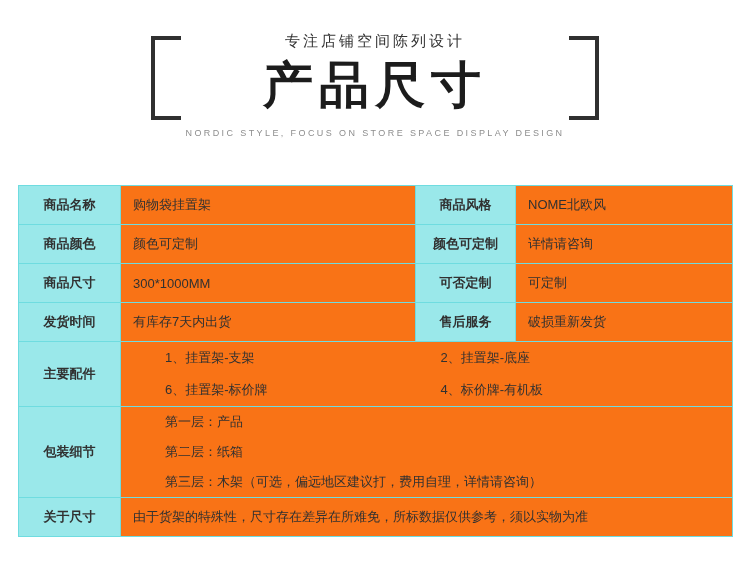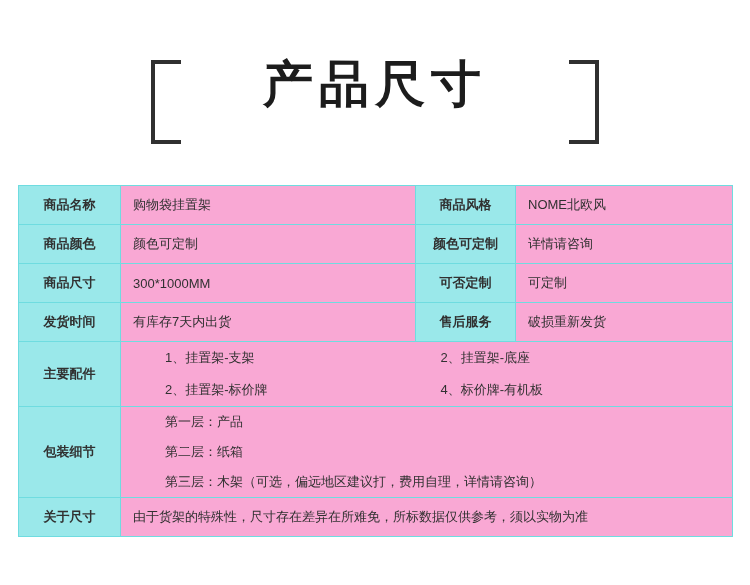--- a/index.html
+++ b/index.html
@@ -101,21 +101,21 @@
     vertical-align: middle;
   }
   td.label {
     background: #9ae8ea;
     text-align: center;
     font-weight: bold;
     padding: 0 4px;
     color: #1f1f1f;
   }
   td.value {
-    background: #f9a8d4;
+    background: #f97316;
     text-align: left;
   }
   .col-label-a { width: 102px; }
   .col-value-a { width: 295px; }
   .col-label-b { width: 100px; }
   .col-value-b { width: 217px; }
 
   td.tall-label {
     height: 86px;
   }
@@ -165,22 +165,24 @@
 </style>
 </head>
 <body>
 
 <div class="page">
 
   <div class="header">
     <div class="header-inner">
       <span class="bracket left"></span>
       <span class="bracket right"></span>
+      <div class="subtitle-cn">专注店铺空间陈列设计</div>
       <div class="main-title">产品尺寸</div>
     </div>
+    <div class="subtitle-en">NORDIC STYLE, FOCUS ON STORE SPACE DISPLAY DESIGN</div>
   </div>
 
   <div class="table-wrap">
     <table class="spec">
       <colgroup>
         <col class="col-label-a">
         <col class="col-value-a">
         <col class="col-label-b">
         <col class="col-value-b">
       </colgroup>
@@ -211,21 +213,21 @@
         </tr>
         <tr>
           <td class="label tall-label">主要配件</td>
           <td class="value tall-value" colspan="3">
             <div class="accessory-grid">
               <div class="accessory-row">
                 <span class="accessory-item">1、挂置架-支架</span>
                 <span class="accessory-item">2、挂置架-底座</span>
               </div>
               <div class="accessory-row">
-                <span class="accessory-item">2、挂置架-标价牌</span>
+                <span class="accessory-item">6、挂置架-标价牌</span>
                 <span class="accessory-item">4、标价牌-有机板</span>
               </div>
             </div>
           </td>
         </tr>
         <tr>
           <td class="label tall-label">包装细节</td>
           <td class="value tall-value" colspan="3">
             <div class="pack-list">
               <div class="pack-line">第一层：产品</div>

